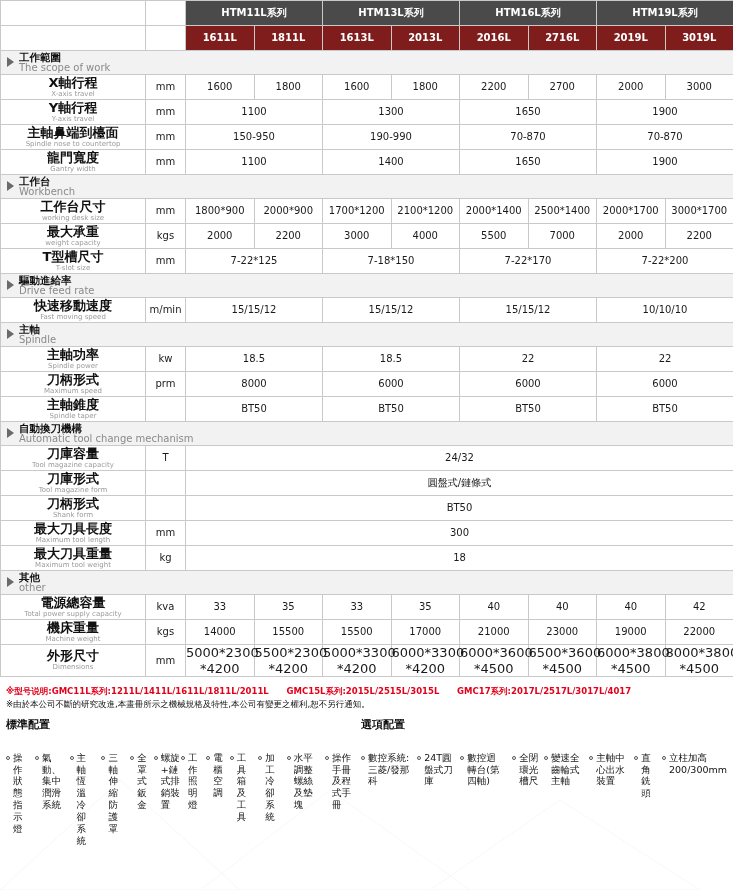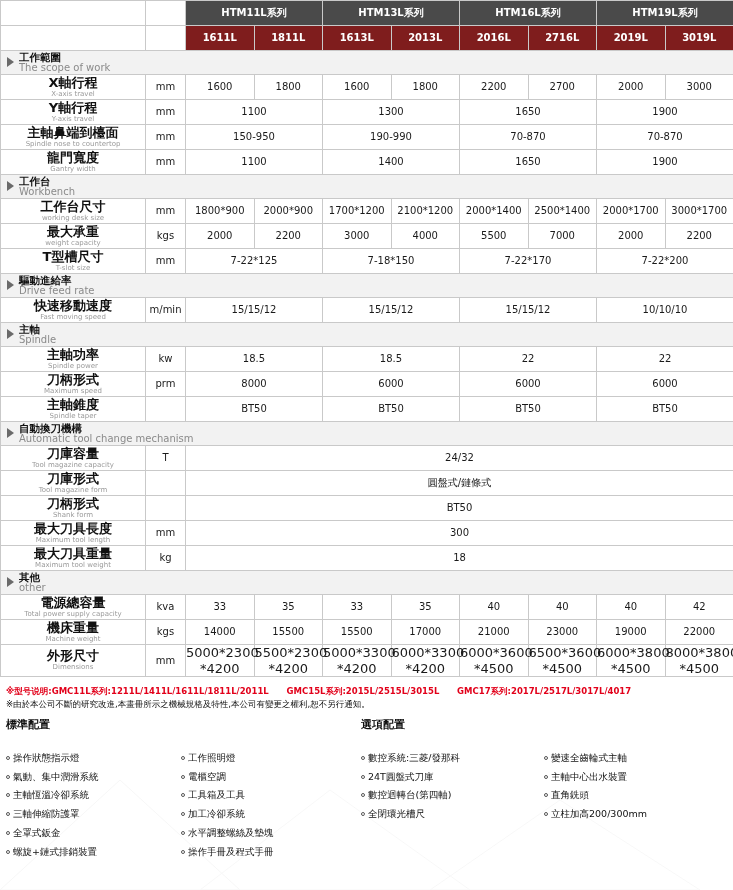--- a/index.html
+++ b/index.html
@@ -114,21 +114,21 @@
   }
   .cfg-left { width: 355px; }
   .cfg-right { width: 366px; }
   .cfg-title {
     font-size: 11px;
     font-weight: bold;
     color: #111;
     margin-bottom: 20px;
   }
   .cfg-cols { display: flex; }
-  .cfg-col { display: flex; flex-direction: column; gap: 7px; }
+  .cfg-col { display: flex; flex-direction: row; gap: 7px; }
   .cfg-left .cfg-col { width: 175px; }
   .cfg-right .cfg-col { width: 183px; }
   .cfg-item {
     font-size: 9.5px;
     color: #111;
     display: flex;
     align-items: flex-start;
     gap: 3px;
     line-height: 1.25;
   }

